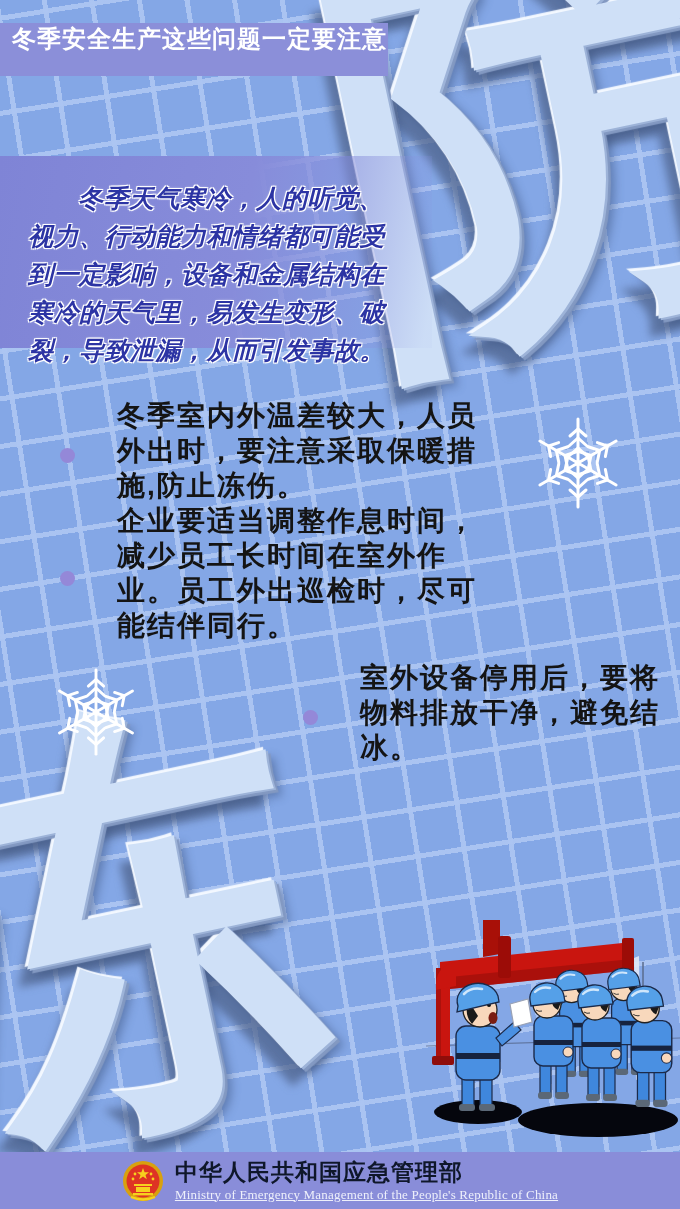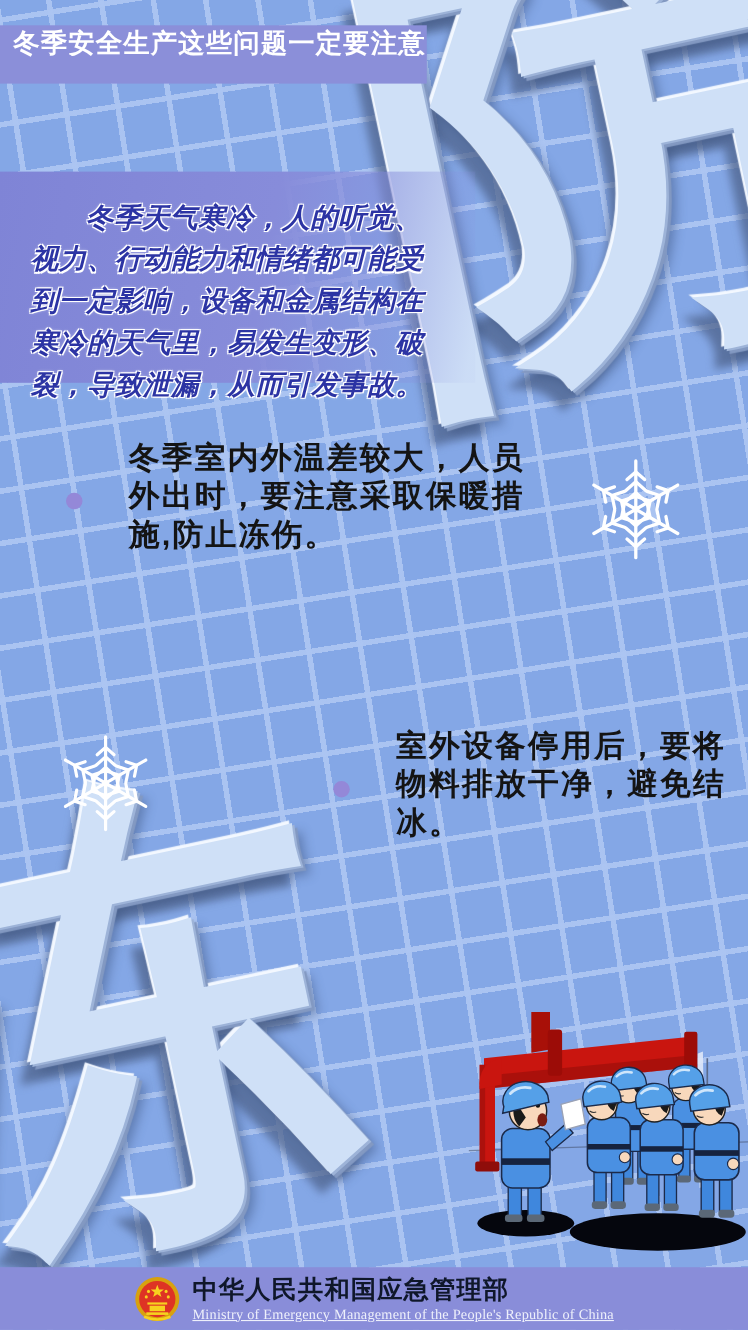--- a/index.html
+++ b/index.html
@@ -82,20 +82,24 @@
   </div>
 
   <div class="intro-panel">
     <div class="intro-text">冬季天气寒冷，人的听觉、视力、行动能力和情绪都可能受到一定影响，设备和金属结构在寒冷的天气里，易发生变形、破裂，导致泄漏，从而引发事故。</div>
   </div>
 
   <ul class="tip-list list-personnel">
     <li>
       <span class="dot"></span>
       <span class="txt">冬季室内外温差较大，人员外出时，要注意采取保暖措施,防止冻伤。</span>
+    </li>
+    <li>
+      <span class="dot"></span>
+      <span class="txt">企业要适当调整作息时间，减少员工长时间在室外作业。员工外出巡检时，尽可能结伴同行。</span>
     </li>
   </ul>
 
   <ul class="tip-list list-equipment">
     <li>
       <span class="dot"></span>
       <span class="txt">室外设备停用后，要将物料排放干净，避免结冰。</span>
     </li>
   </ul>
 

